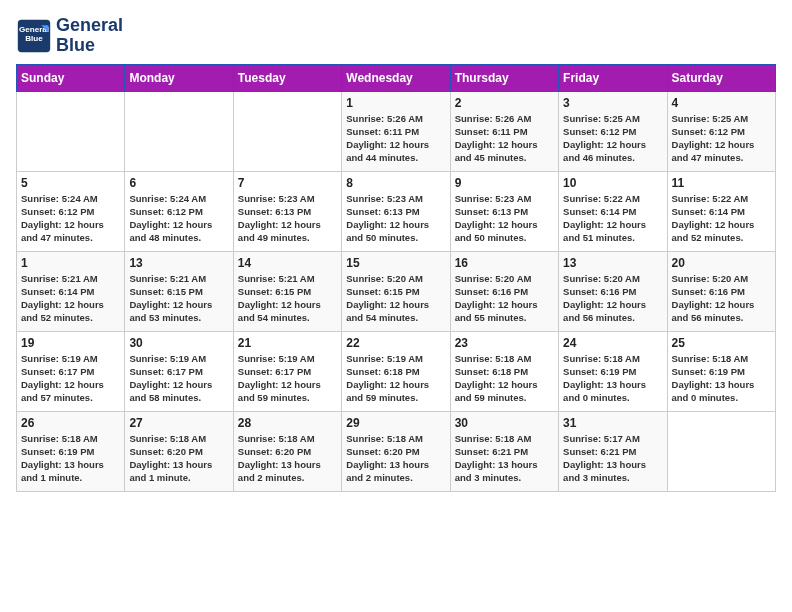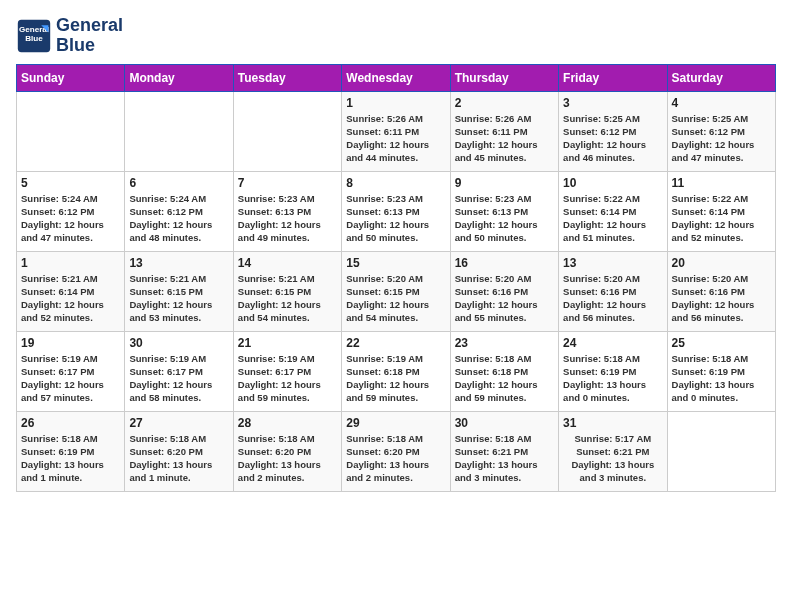--- a/index.html
+++ b/index.html
@@ -335,21 +335,21 @@
         </td>
         <td>
           <div class="day-num">30</div>
           <div class="day-detail" style="white-space: pre-line;">Sunrise: 5:18 AM
 Sunset: 6:21 PM
 Daylight: 13 hours
 and 3 minutes.</div>
         </td>
         <td>
           <div class="day-num">31</div>
-          <div class="day-detail" style="white-space: pre-line; text-align: center;">Sunrise: 5:17 AM
+          <div class="day-detail" style="white-space: pre-line;">Sunrise: 5:17 AM
 Sunset: 6:21 PM
 Daylight: 13 hours
 and 3 minutes.</div>
         </td>
         <td class="empty"></td>
       </tr>
     </tbody>
 </table>
 
 </body></html>

